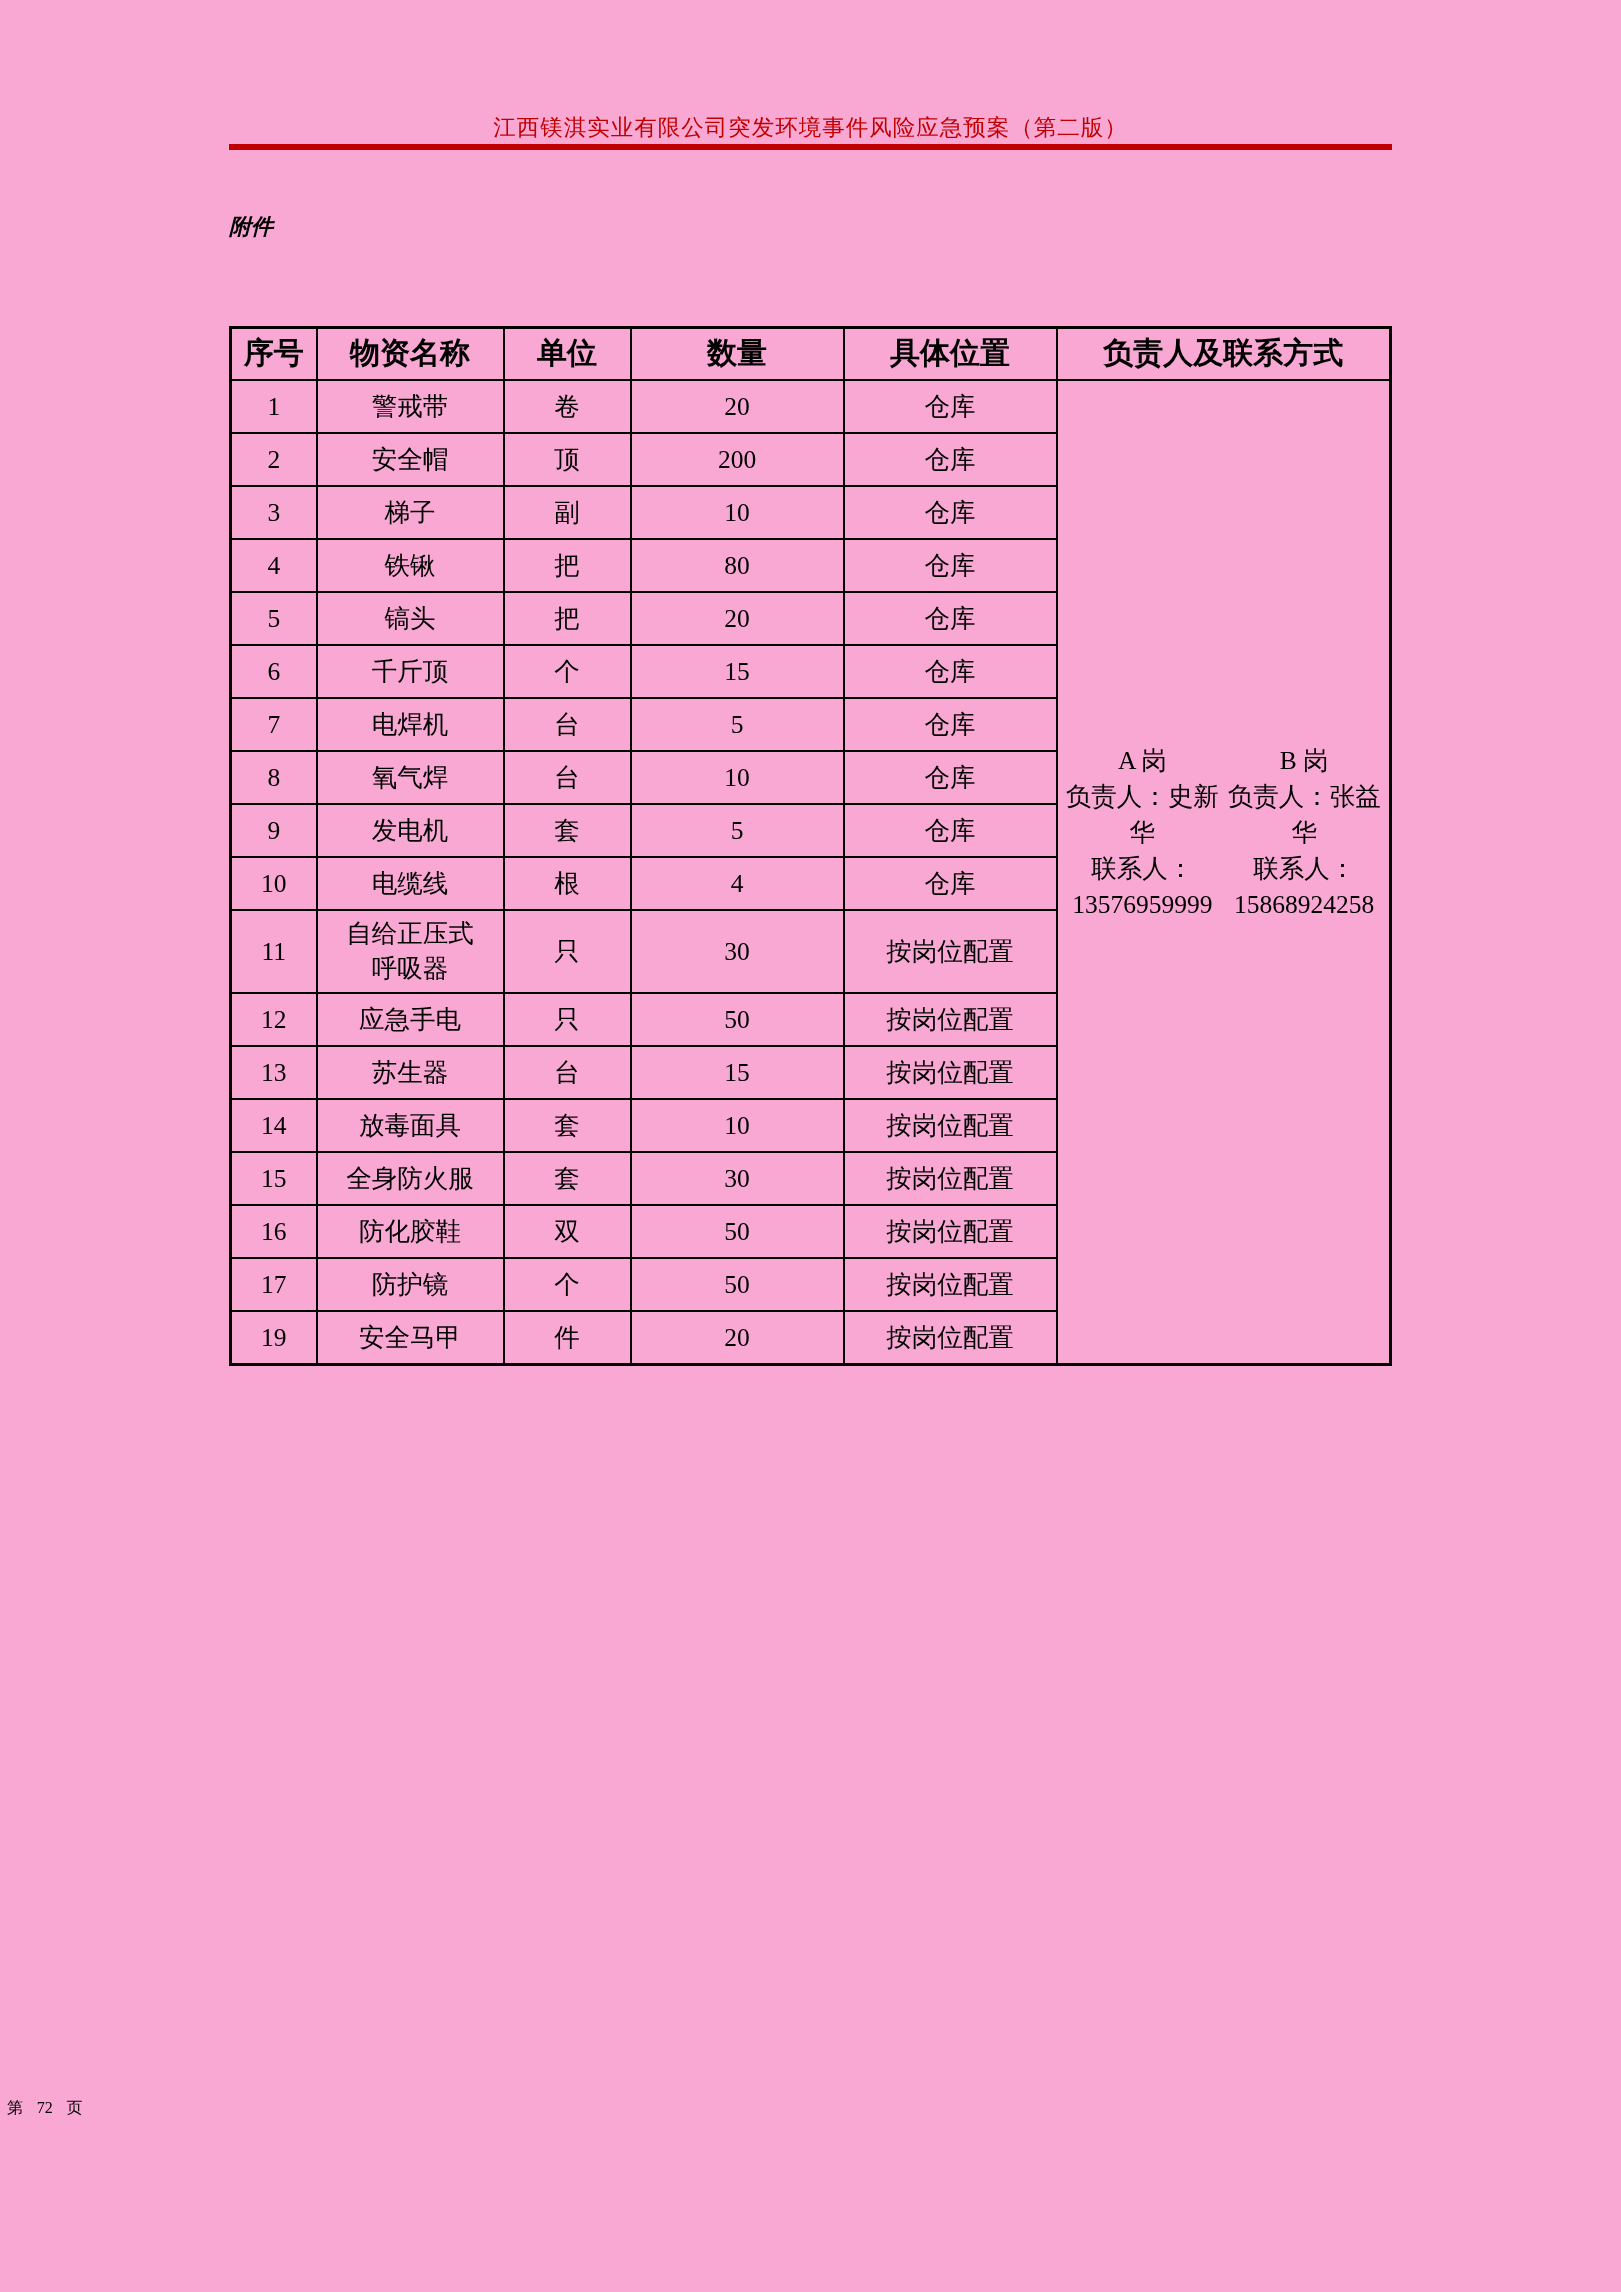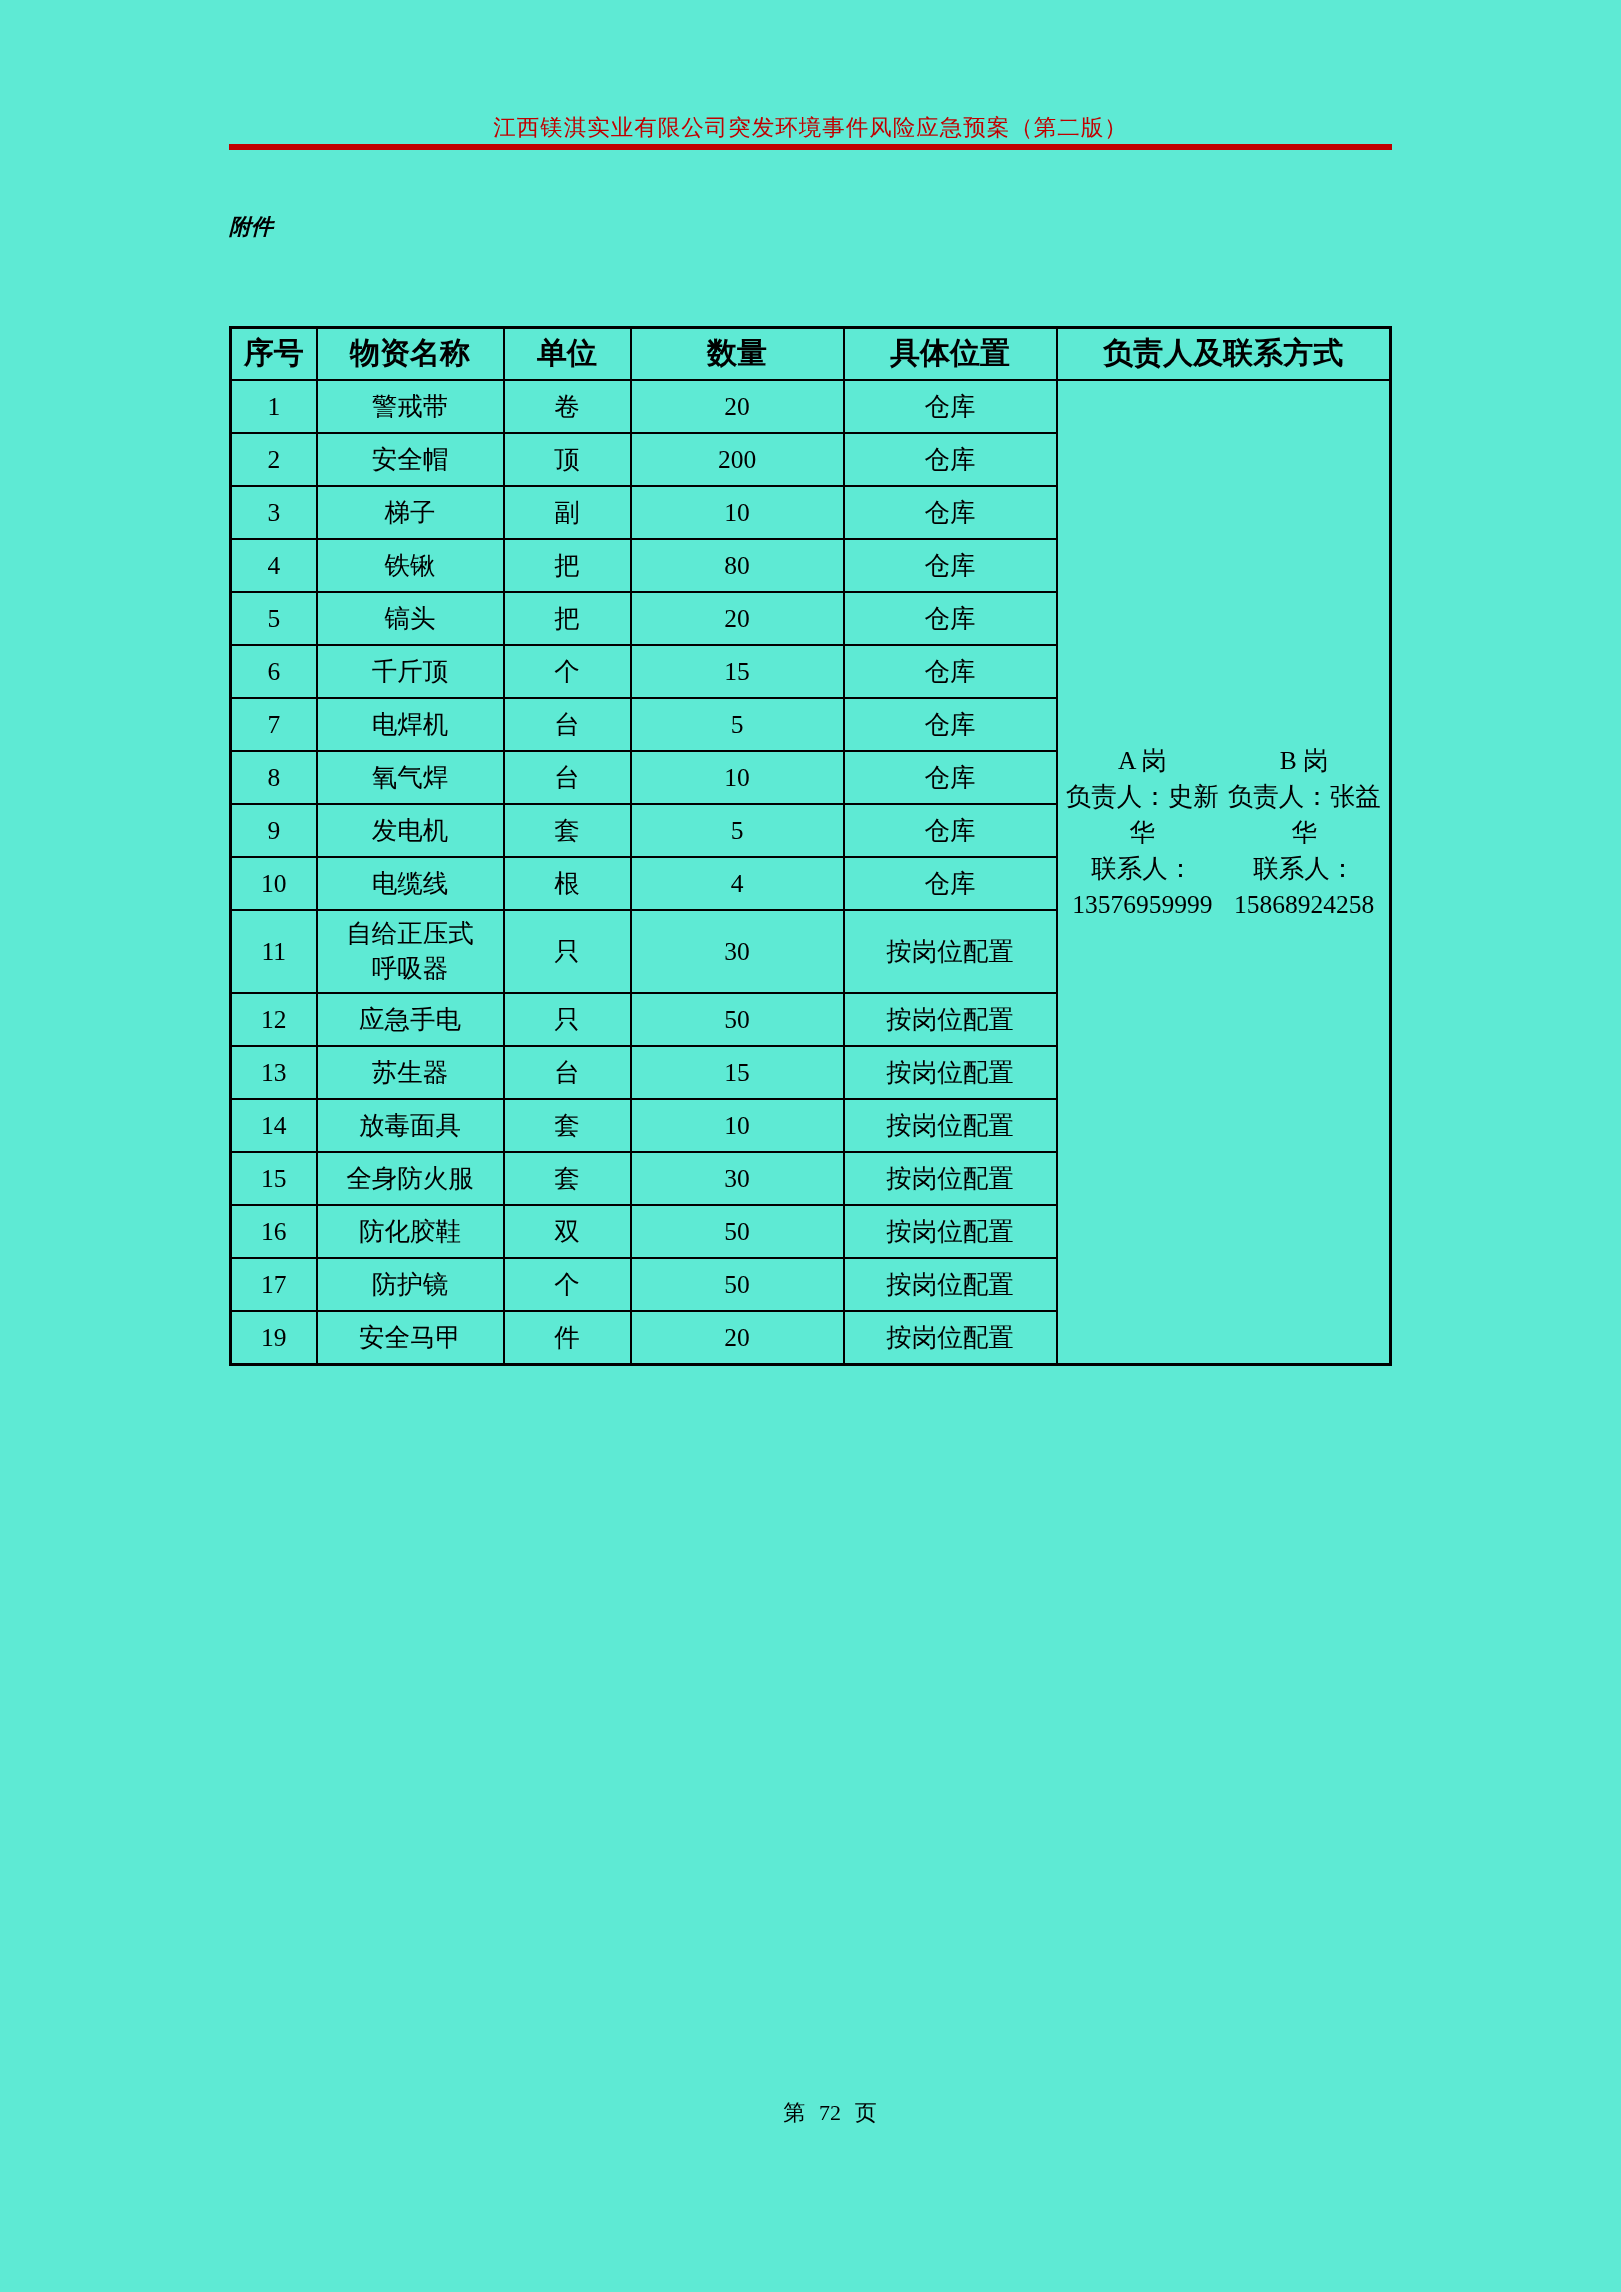--- a/index.html
+++ b/index.html
@@ -2,21 +2,21 @@
 <html style="--accent: #c00000;"><head>
 <meta charset="utf-8">
 <style>
   :root { --accent: #c00000; --ink: #000000; }
   * { box-sizing: border-box; }
   html, body { margin: 0; padding: 0; background: #ffffff; }
   .page {
     position: relative;
     width: 1621px;
     height: 2293px;
-    background: #5eead4;
+    background: #f9a8d4;
     color: var(--ink);
     font-family: "Liberation Serif", "DejaVu Serif", serif;
     overflow: hidden;
   }
 
   
   .doc-header-title {
     position: absolute;
     top: 112px; left: 0; right: 0;
     text-align: center;
@@ -89,23 +89,21 @@
     flex-direction: row;
     align-items: center;
   }
   .contact-gap { height: 76px; }
   .contact-group div { line-height: 36px; font-size: 25.5px; }
 
   
   .page-footer {
     position: absolute;
     top: 2098px; left: 0; right: 0;
-    text-align: center;
-    font-size: 22px;
-    padding-left: 39px;
+    font-size: 16px;
   }
   .page-footer span { margin: 0 6.9px; }
 </style>
 </head>
 <body>
 
 <div class="page">
 
   <div class="doc-header-title">江西镁淇实业有限公司突发环境事件风险应急预案（第二版）</div>
 

